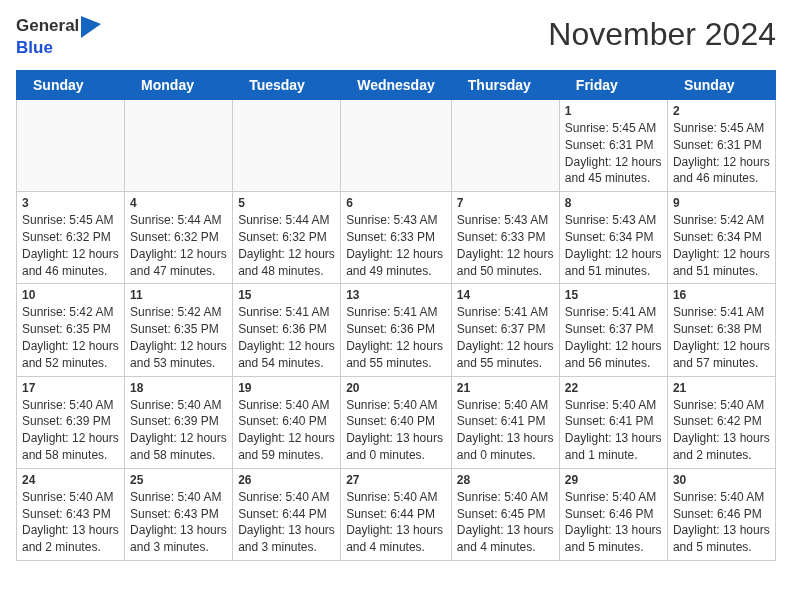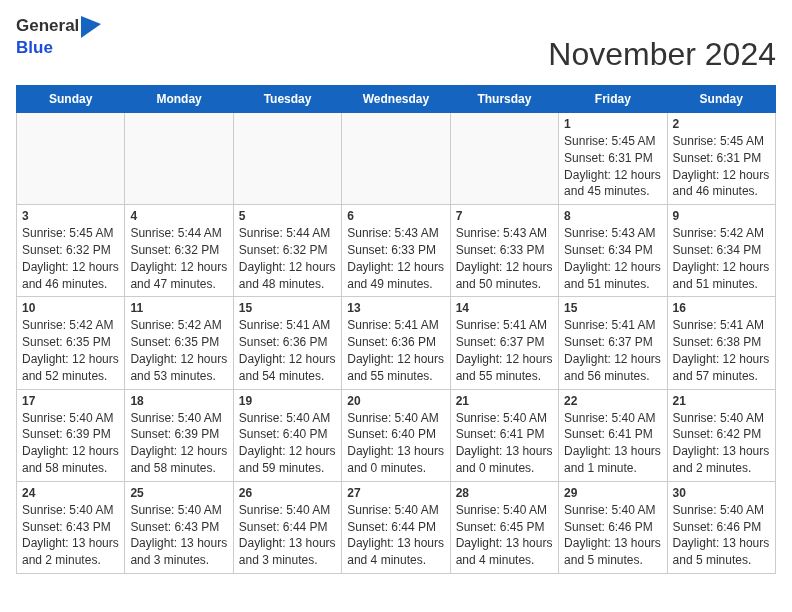--- a/index.html
+++ b/index.html
@@ -35,40 +35,39 @@
       height: 22px;
       margin-left: 2px;
     }
     .title-block {
       text-align: right;
     }
     .month-title {
       font-size: 32px;
       font-weight: normal;
       color: #333;
-      margin-top: 20px;
     }
     .location {
       font-size: 16px;
       color: #555;
       margin-top: 2px;
     }
     .calendar {
       width: 100%;
       border-collapse: collapse;
       border: 1px solid #ccc;
     }
     .calendar th {
       background: #1565C0;
       color: #fff;
-      font-size: 12px;
+      font-size: 14px;
       font-weight: bold;
-      padding: 6px 4px;
+      padding: 6px 16px;
       border: 1px solid #1565C0;
-      text-align: center;
+      text-align: left;
     }
     .calendar td {
       border: 1px solid #ccc;
       vertical-align: top;
       padding: 4px 5px;
       font-size: 10px;
       color: #333;
       width: 108px;
       height: 80px;
       background: #fff;

